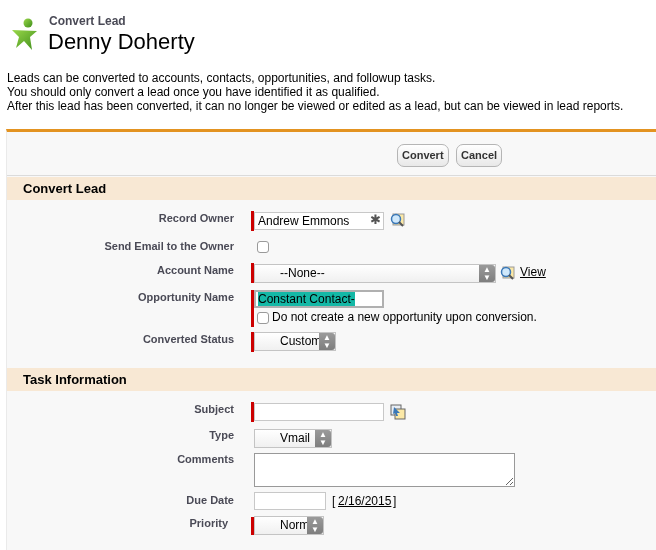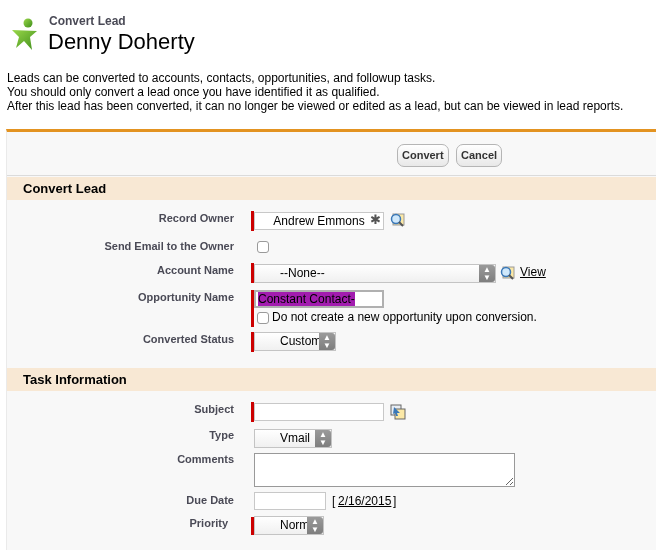--- a/index.html
+++ b/index.html
@@ -102,21 +102,21 @@
 <div class="panel">
   <div class="btn-row">
     <button class="btn" style="left:390px;">Convert</button>
     <button class="btn" style="left:449px;">Cancel</button>
   </div>
 
   <div class="section-head" style="top:45px;">Convert Lead</div>
 
   <div class="lbl" style="left:7px; top:80px;">Record Owner</div>
   <div class="req" style="left:244px; top:79px; height:20px;"></div>
-  <div class="txt" style="left:247px; top:80px; width:130px;text-align:center;">
+  <div class="txt" style="left:247px; top:80px; width:130px;">
     <span>Andrew Emmons</span>
     <span style="position:absolute; right:2px; top:0px; font-size:13px; color:#555;">✱</span>
   </div>
   <svg class="lookup-icon" style="left:382px; top:80px;" viewBox="0 0 16 16">
     <rect x="4" y="2" width="11" height="11" fill="#fbe8a6" stroke="#999" stroke-width="1"></rect>
     <circle cx="7" cy="7" r="4.5" fill="#cfe8fb" stroke="#3a78b8" stroke-width="1.5"></circle>
     <line x1="10" y1="10" x2="14" y2="14" stroke="#555" stroke-width="2"></line>
   </svg>
 
   <div class="lbl" style="left:7px; top:108px;">Send Email to the Owner</div>
@@ -131,21 +131,21 @@
   <svg class="lookup-icon" style="left:492px; top:133px;" viewBox="0 0 16 16">
     <rect x="4" y="2" width="11" height="11" fill="#fbe8a6" stroke="#999" stroke-width="1"></rect>
     <circle cx="7" cy="7" r="4.5" fill="#cfe8fb" stroke="#3a78b8" stroke-width="1.5"></circle>
     <line x1="10" y1="10" x2="14" y2="14" stroke="#555" stroke-width="2"></line>
   </svg>
   <span class="link" style="left:513px; top:133px;">View</span>
 
   <div class="lbl" style="left:7px; top:159px;">Opportunity Name</div>
   <div class="req" style="left:244px; top:158px; height:37px;"></div>
   <div class="txt" style="left:247px; top:158px; width:130px; border:2px solid #b0b0b0; padding:0 2px;">
-    <span style="background:#a21caf;text-align:right;">Constant Contact-</span>
+    <span style="background:#14b8a6;text-align:right;">Constant Contact-</span>
   </div>
   <div class="chk" style="left:250px; top:180px;"></div>
   <span class="plain" style="left:265px; top:178px;">Do not create a new opportunity upon conversion.</span>
 
   <div class="lbl" style="left:7px; top:201px;">Converted Status</div>
   <div class="req" style="left:244px; top:200px; height:20px;"></div>
   <div class="sel" style="left:247px; top:200px; width:82px;">
     <span>Customer</span>
     <span class="arrow">▲<br>▼</span>
   </div>

